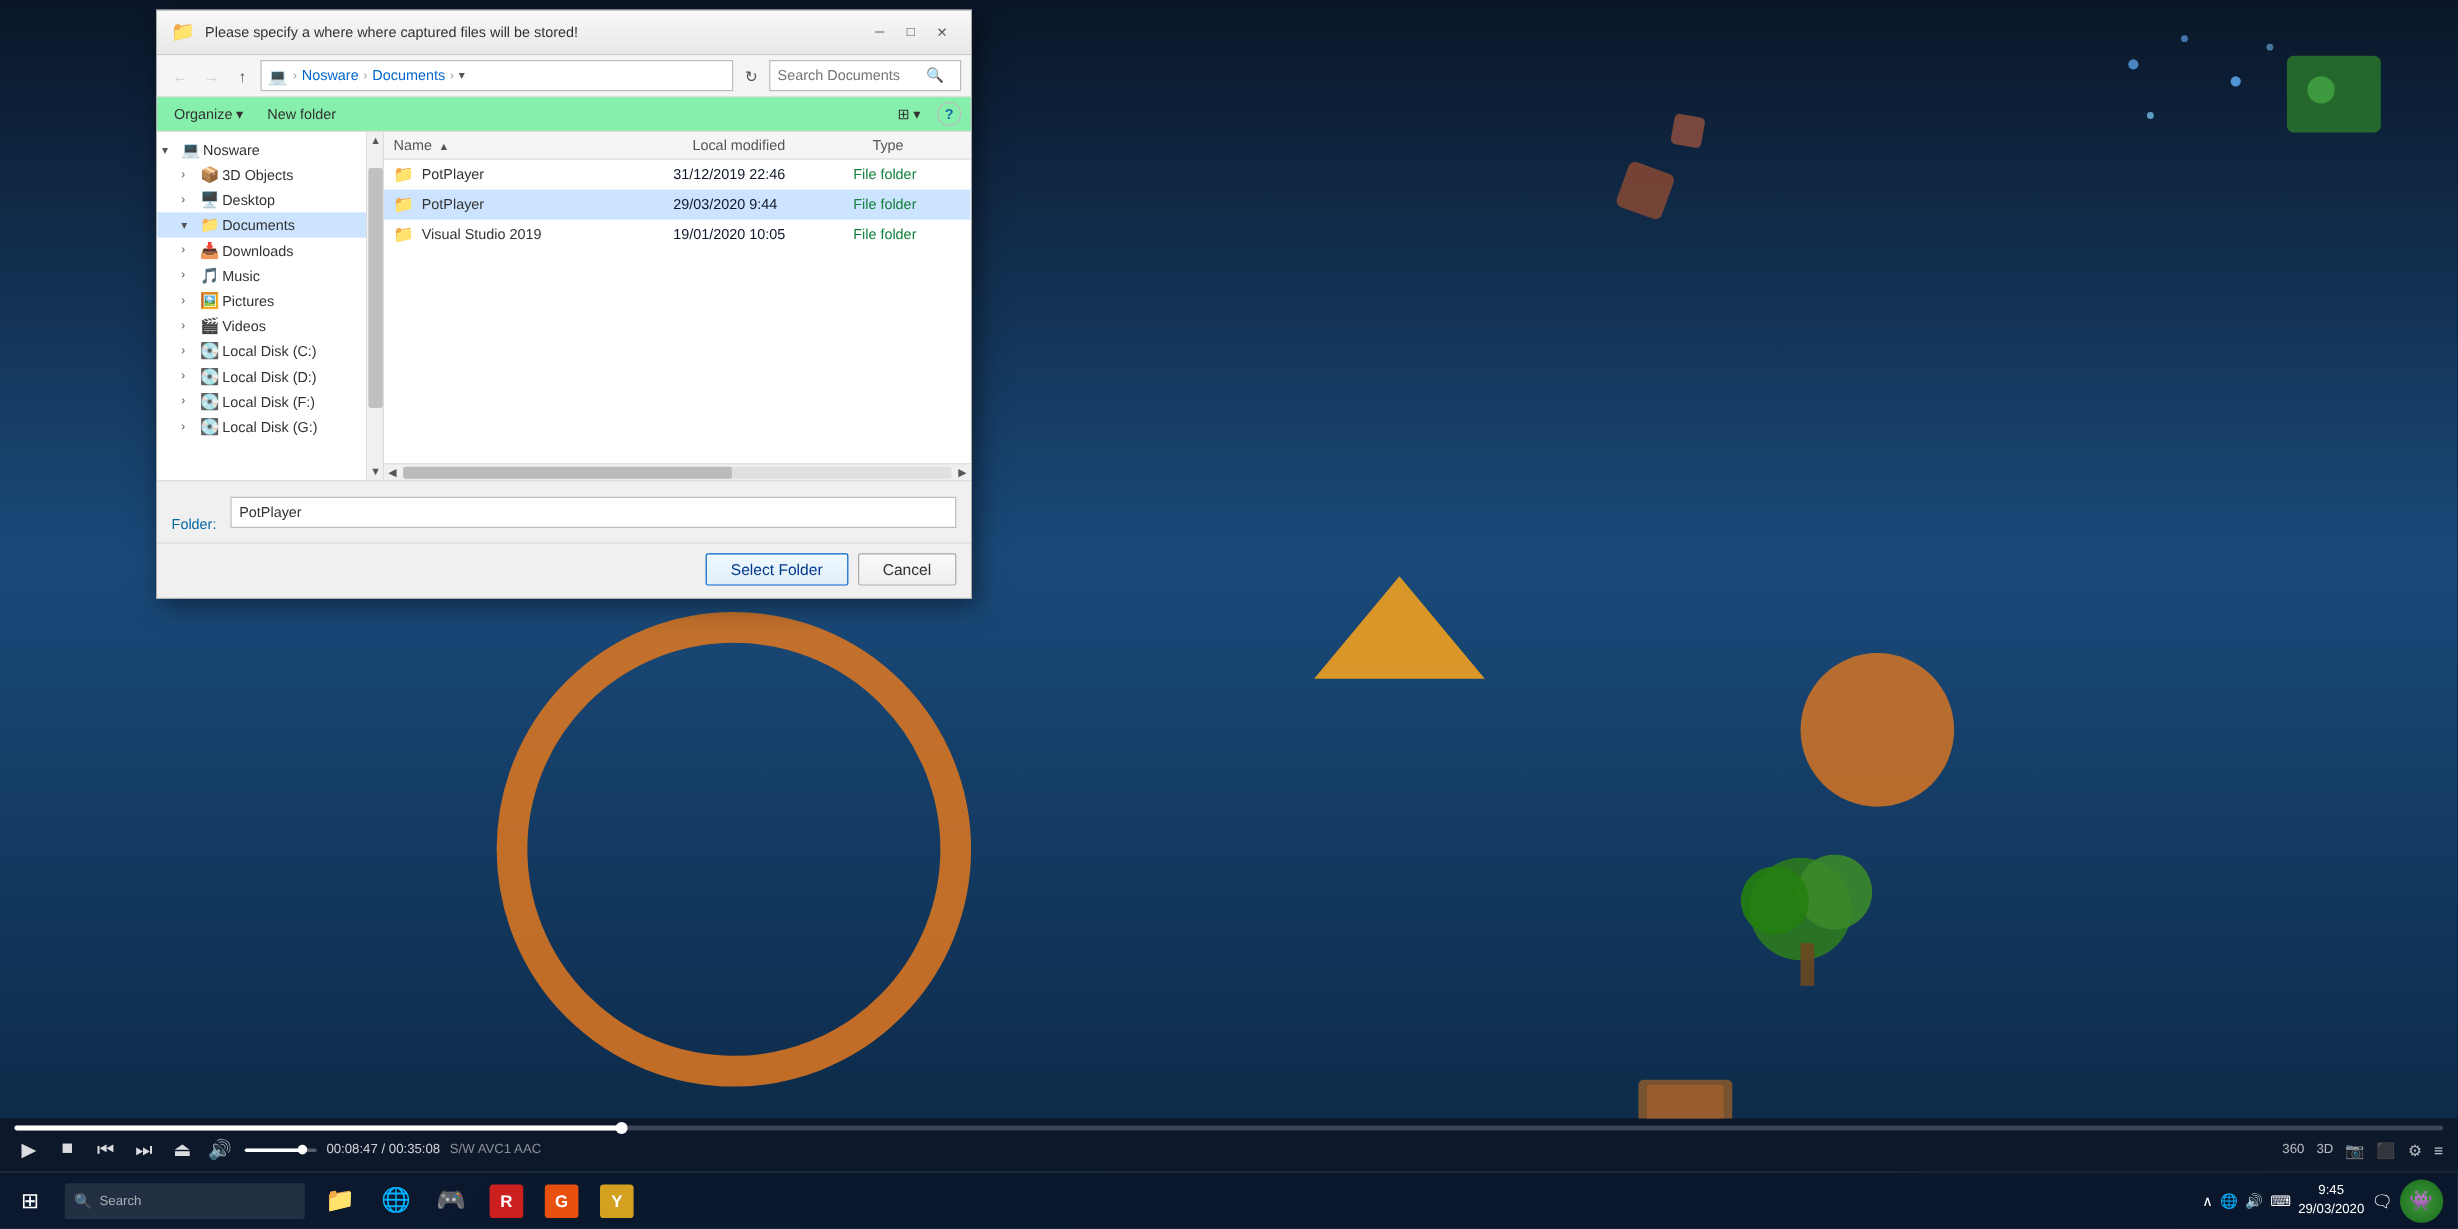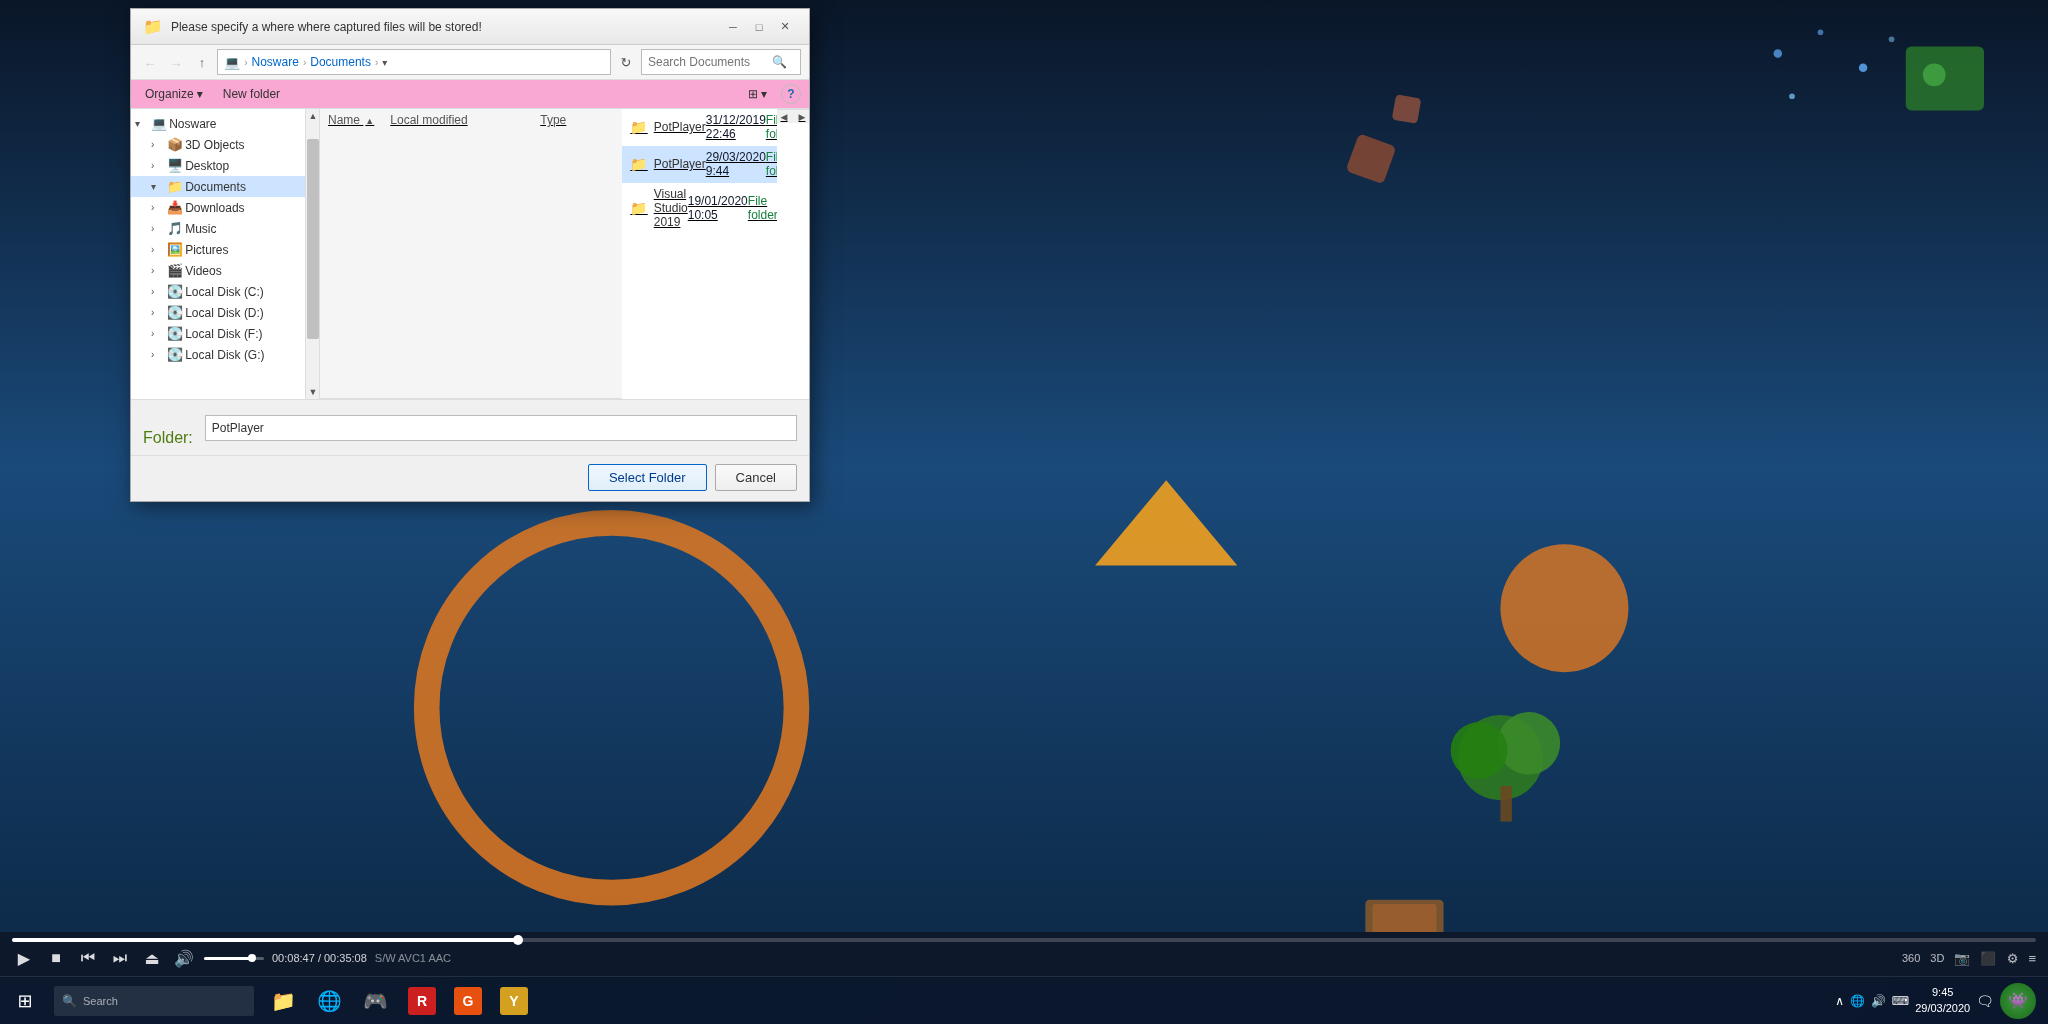--- a/index.html
+++ b/index.html
@@ -304,21 +304,21 @@
       font-size: 12px;
       color: #999;
       width: 120px;
       background: transparent;
     }
 
     
     .dialog-toolbar {
       display: flex;
       padding: 4px 8px;
-      background: #f9a8d4;
+      background: #86efac;
       border-bottom: 1px solid #ddd;
       gap: 8px;
     }
     .toolbar-btn {
       display: flex;
       align-items: center;
       gap: 3px;
       padding: 3px 6px;
       font-size: 12px;
       cursor: pointer;
@@ -394,23 +394,22 @@
       justify-content: center;
       font-size: 9px;
       color: #555;
       cursor: pointer;
     }
 
     
     .file-list-area {
       flex: 1;
       display: flex;
-      flex-direction: row;
+      flex-direction: column;
       overflow: hidden;
-      text-decoration: underline;
     }
     .file-list-header {
       display: flex;
       background: #f5f5f5;
       border-bottom: 1px solid #ddd;
       padding: 4px 0;
     }
     .col-header {
       font-size: 12px;
       color: #555;
@@ -476,22 +475,22 @@
     
     .dialog-footer {
       background: #f0f0f0;
       border-top: 1px solid #ddd;
       padding: 8px 12px;
       display: flex;
       align-items: center;
       gap: 12px;
     }
     .folder-label {
-      font-size: 16px;
-      color: #4d7c0f;
+      font-size: 12px;
+      color: #0369a1;
       white-space: nowrap;
       margin-top: 21px;
     }
     .folder-input {
       flex: 1;
       height: 26px;
       border: 1px solid #bbb;
       background: white;
       padding: 0 6px;
       font-size: 12px;

